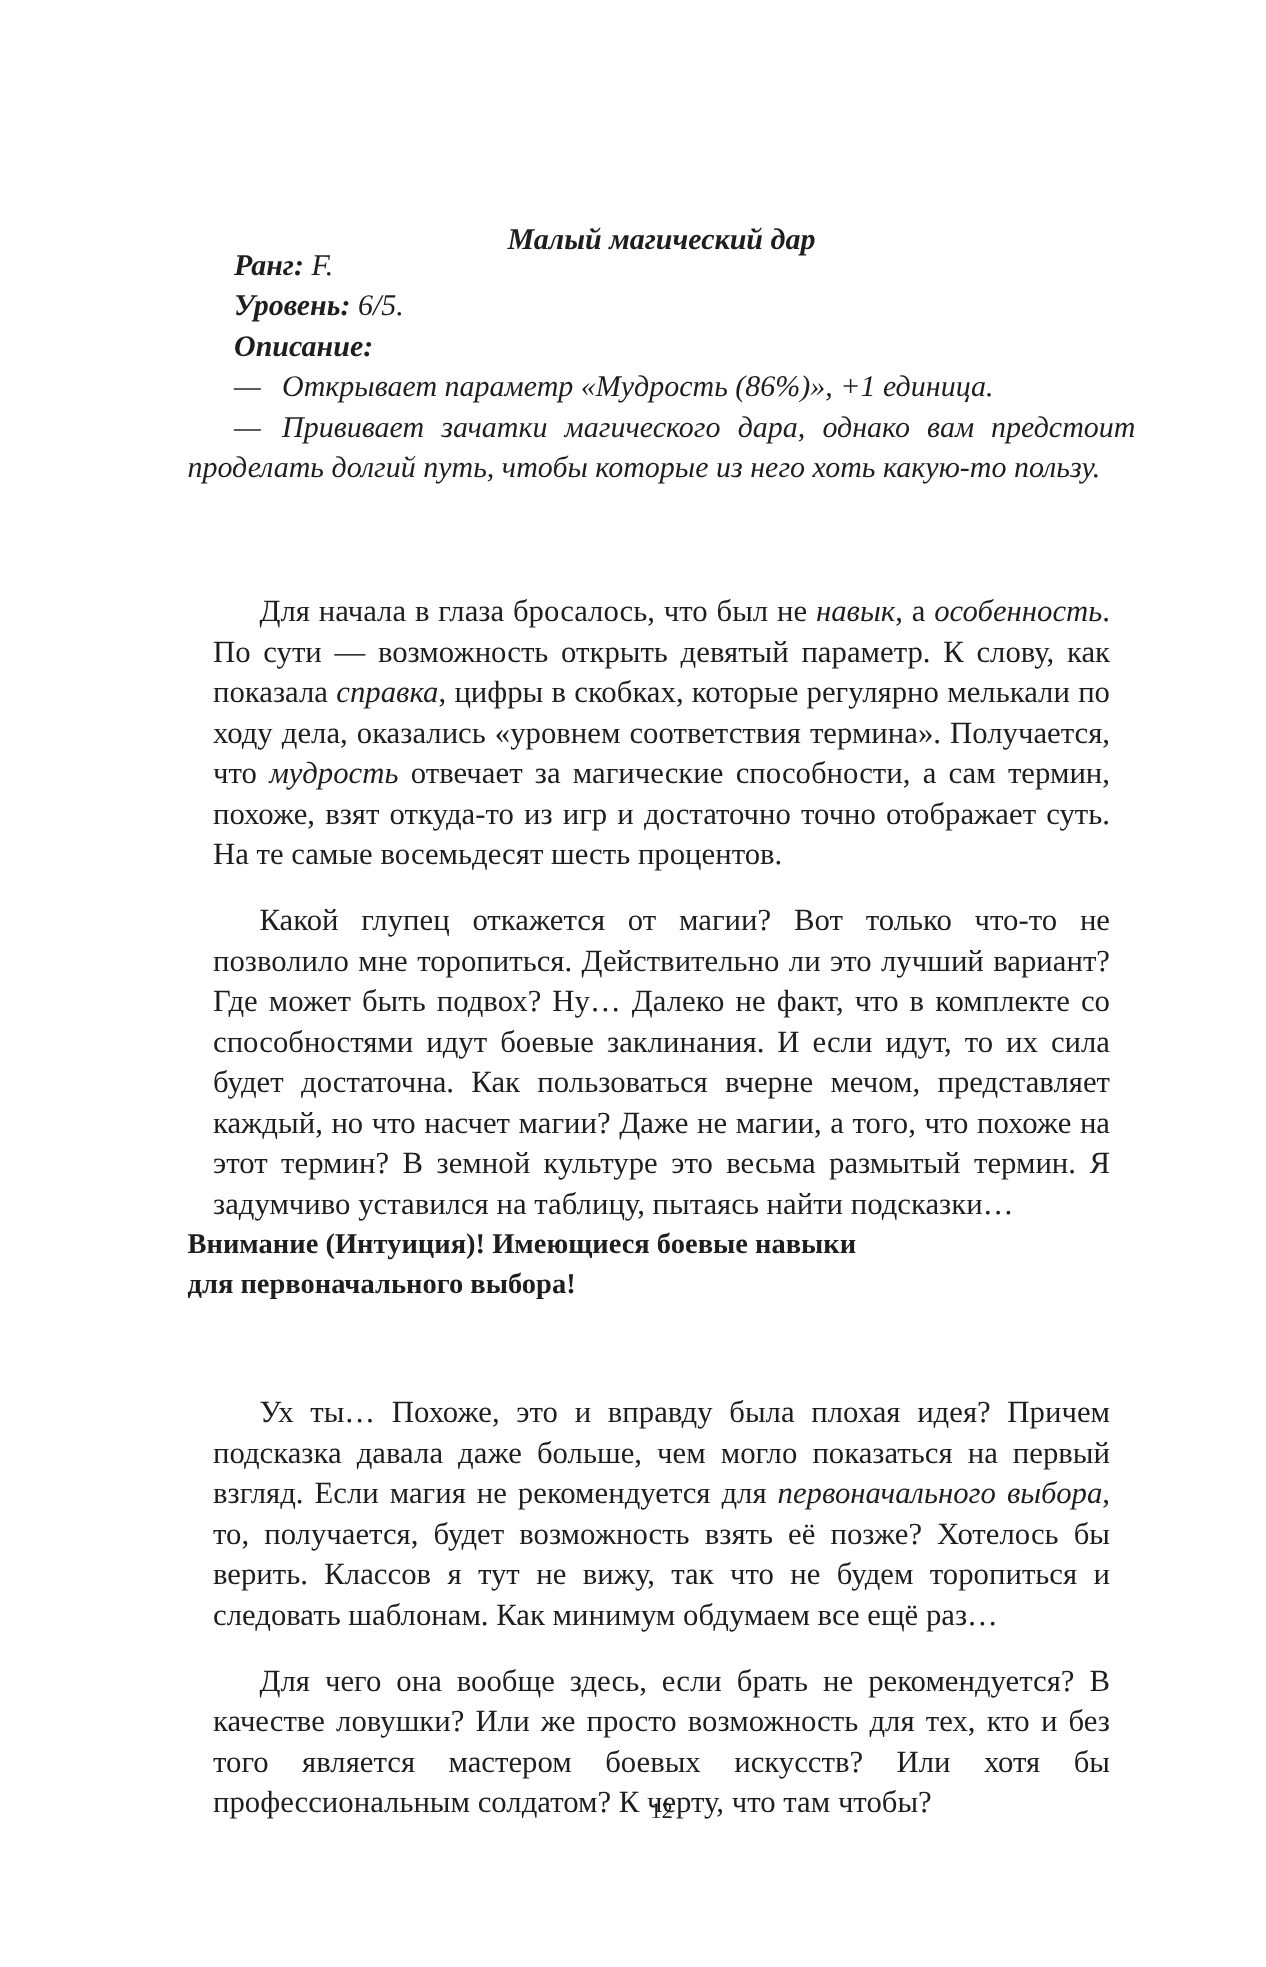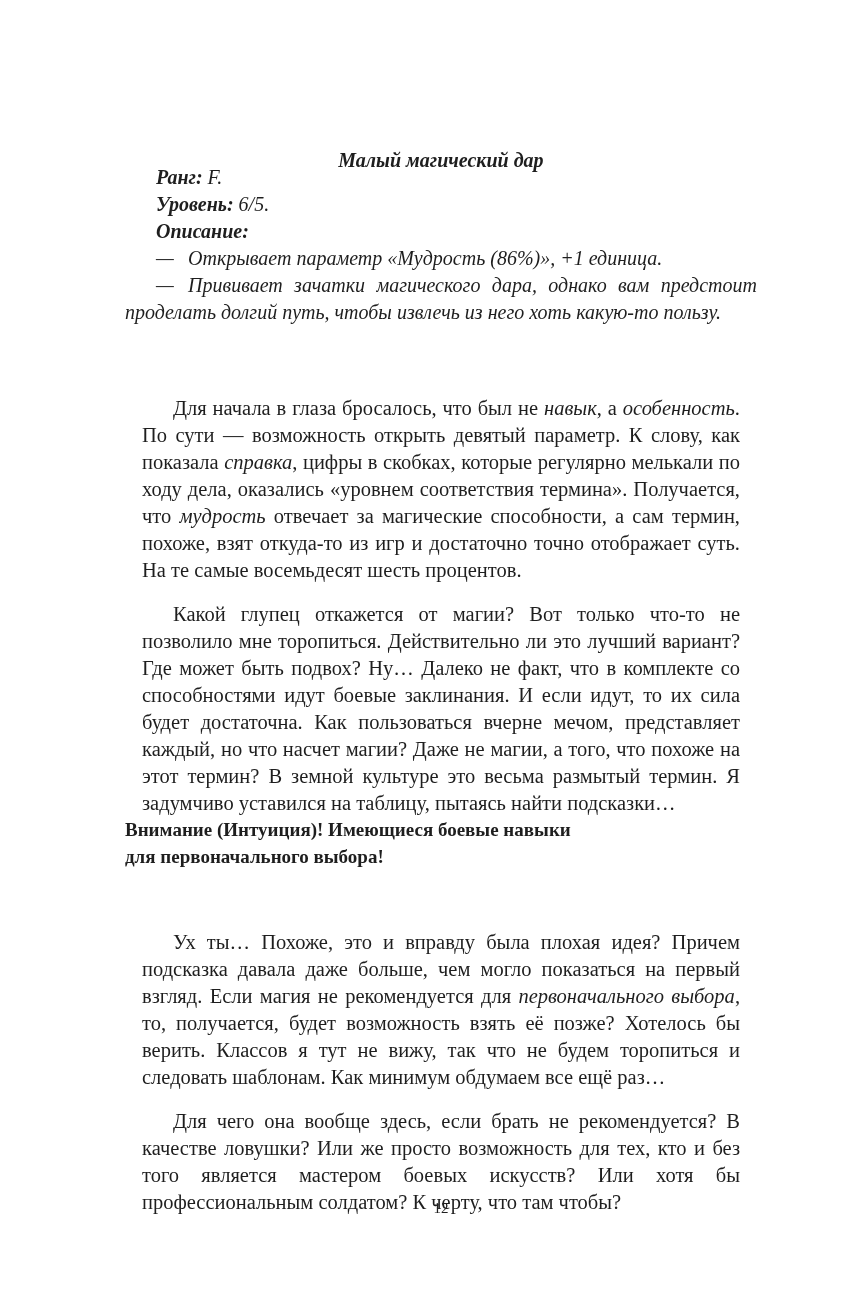--- a/index.html
+++ b/index.html
@@ -101,21 +101,21 @@
     <div class="row">
       <span class="lbl">Уровень:</span><span class="val"> 6/5.</span>
     </div>
     <div class="row">
       <span class="lbl">Описание:</span>
     </div>
     <div class="desc-line">
       <span class="dash">—</span><span>Открывает параметр «Мудрость (86%)», +1 единица.</span>
     </div>
     <div class="desc-line">
-      <span class="dash">—</span><span>Прививает зачатки магического дара, однако вам предстоит проделать долгий путь, чтобы извлечь из него хоть какую-то пользу.</span>
+      <span class="dash">—</span><span>Прививает зачатки магического дара, однако вам предстоит проделать долгий путь, чтобы которые из него хоть какую-то пользу.</span>
     </div>
   </div>
 
   <div class="body-block" style="top:378px;">
     <p><span>Для начала в глаза бросалось, что был не </span><em>навык</em><span>, а </span><em>особенность</em><span>. По сути — возможность открыть девятый параметр. К слову, как показала </span><em>справка</em><span>, цифры в скобках, которые регулярно мелькали по ходу дела, оказались «уровнем соответствия термина». Получается, что </span><em>мудрость</em><span> отвечает за магические способности, а сам термин, похоже, взят откуда-то из игр и достаточно точно отображает суть. На те самые восемьдесят шесть процентов.</span></p>
     <p>Какой глупец откажется от магии? Вот только что-то не позволило мне торопиться. Действительно ли это лучший вариант? Где может быть подвох? Ну… Далеко не факт, что в комплекте со способностями идут боевые заклинания. И если идут, то их сила будет достаточна. Как пользоваться вчерне мечом, представляет каждый, но что насчет магии? Даже не магии, а того, что похоже на этот термин? В земной культуре это весьма размытый термин. Я задумчиво уставился на таблицу, пытаясь найти подсказки…</p>
   </div>
 
   <div class="warning">
     <div>Внимание (Интуиция)! Имеющиеся боевые навыки</div>

